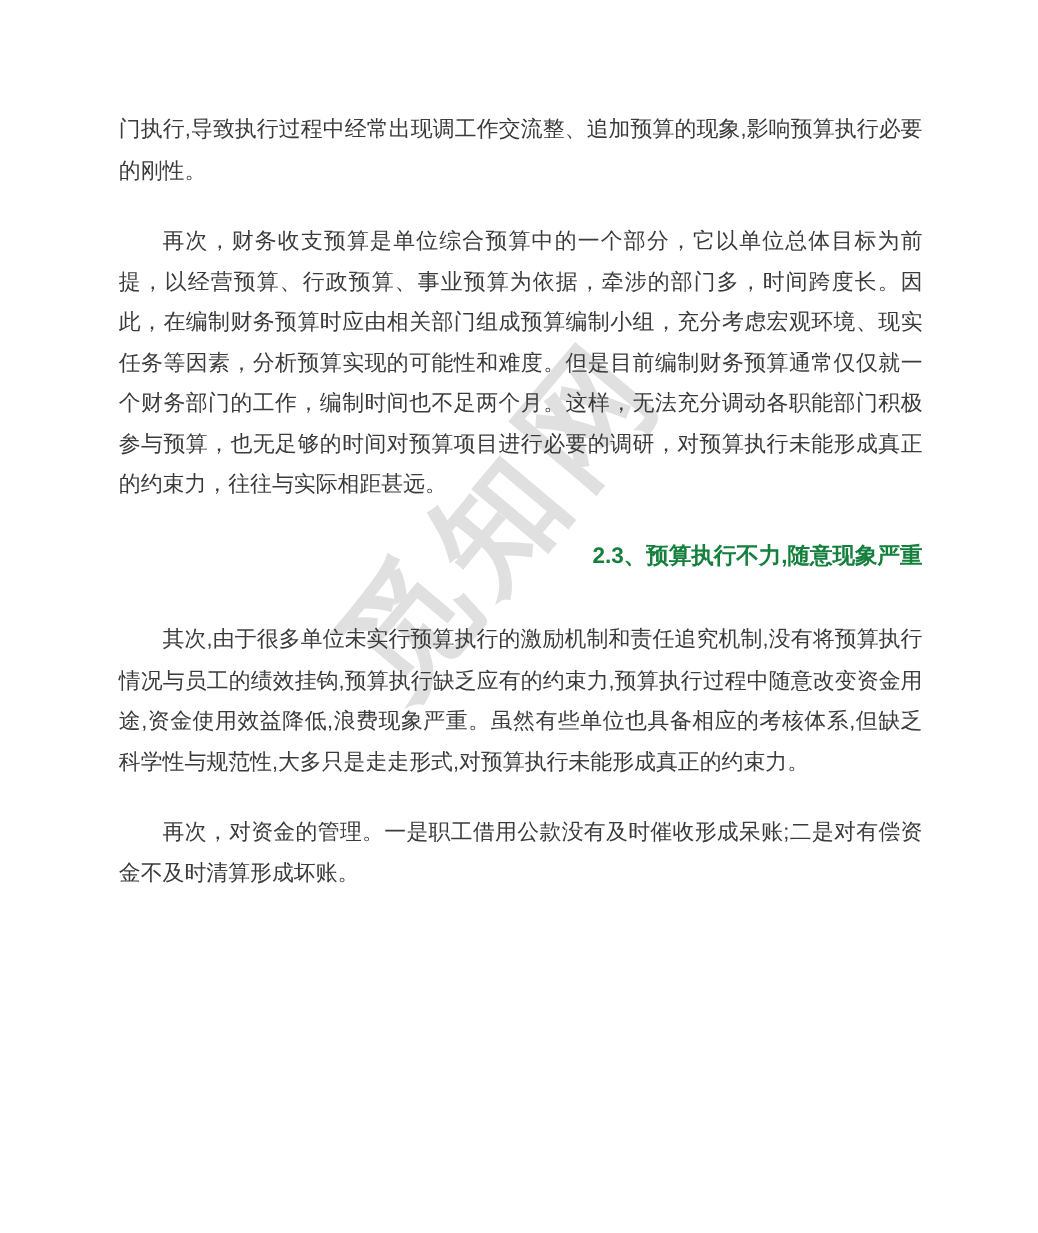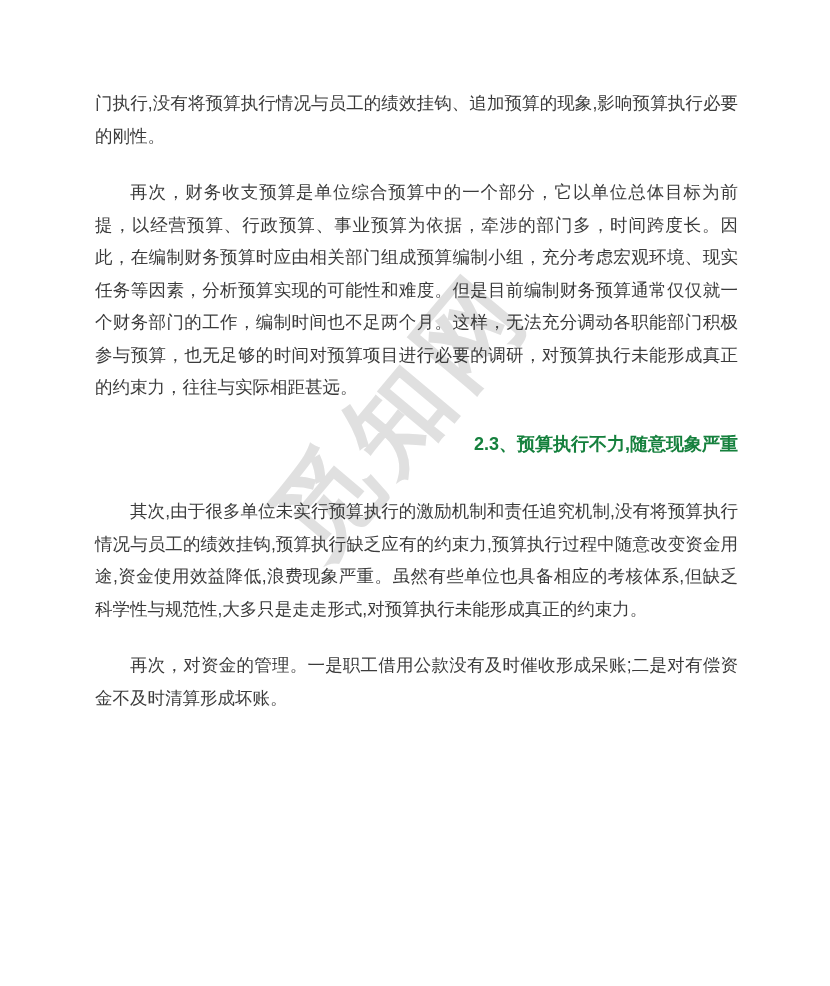--- a/index.html
+++ b/index.html
@@ -64,21 +64,21 @@
 </style>
 </head>
 <body>
 
 <div class="page">
 
   <div class="watermark">觅知网</div>
 
   <div class="content">
 
-    <p class="para no-indent">门执行,没有将预算执行情况与员工的绩效挂钩、追加预算的现象,影响预算执行必要的刚性。</p>
+    <p class="para no-indent">门执行,导致执行过程中经常出现调工作交流整、追加预算的现象,影响预算执行必要的刚性。</p>
 
     <p class="para">再次，财务收支预算是单位综合预算中的一个部分，它以单位总体目标为前提，以经营预算、行政预算、事业预算为依据，牵涉的部门多，时间跨度长。因此，在编制财务预算时应由相关部门组成预算编制小组，充分考虑宏观环境、现实任务等因素，分析预算实现的可能性和难度。但是目前编制财务预算通常仅仅就一个财务部门的工作，编制时间也不足两个月。这样，无法充分调动各职能部门积极参与预算，也无足够的时间对预算项目进行必要的调研，对预算执行未能形成真正的约束力，往往与实际相距甚远。</p>
 
     <h2 class="heading">2.3、预算执行不力,随意现象严重</h2>
 
 
     <p class="para">其次,由于很多单位未实行预算执行的激励机制和责任追究机制,没有将预算执行情况与员工的绩效挂钩,预算执行缺乏应有的约束力,预算执行过程中随意改变资金用途,资金使用效益降低,浪费现象严重。虽然有些单位也具备相应的考核体系,但缺乏科学性与规范性,大多只是走走形式,对预算执行未能形成真正的约束力。</p>
 
     <p class="para">再次，对资金的管理。一是职工借用公款没有及时催收形成呆账;二是对有偿资金不及时清算形成坏账。</p>
 

